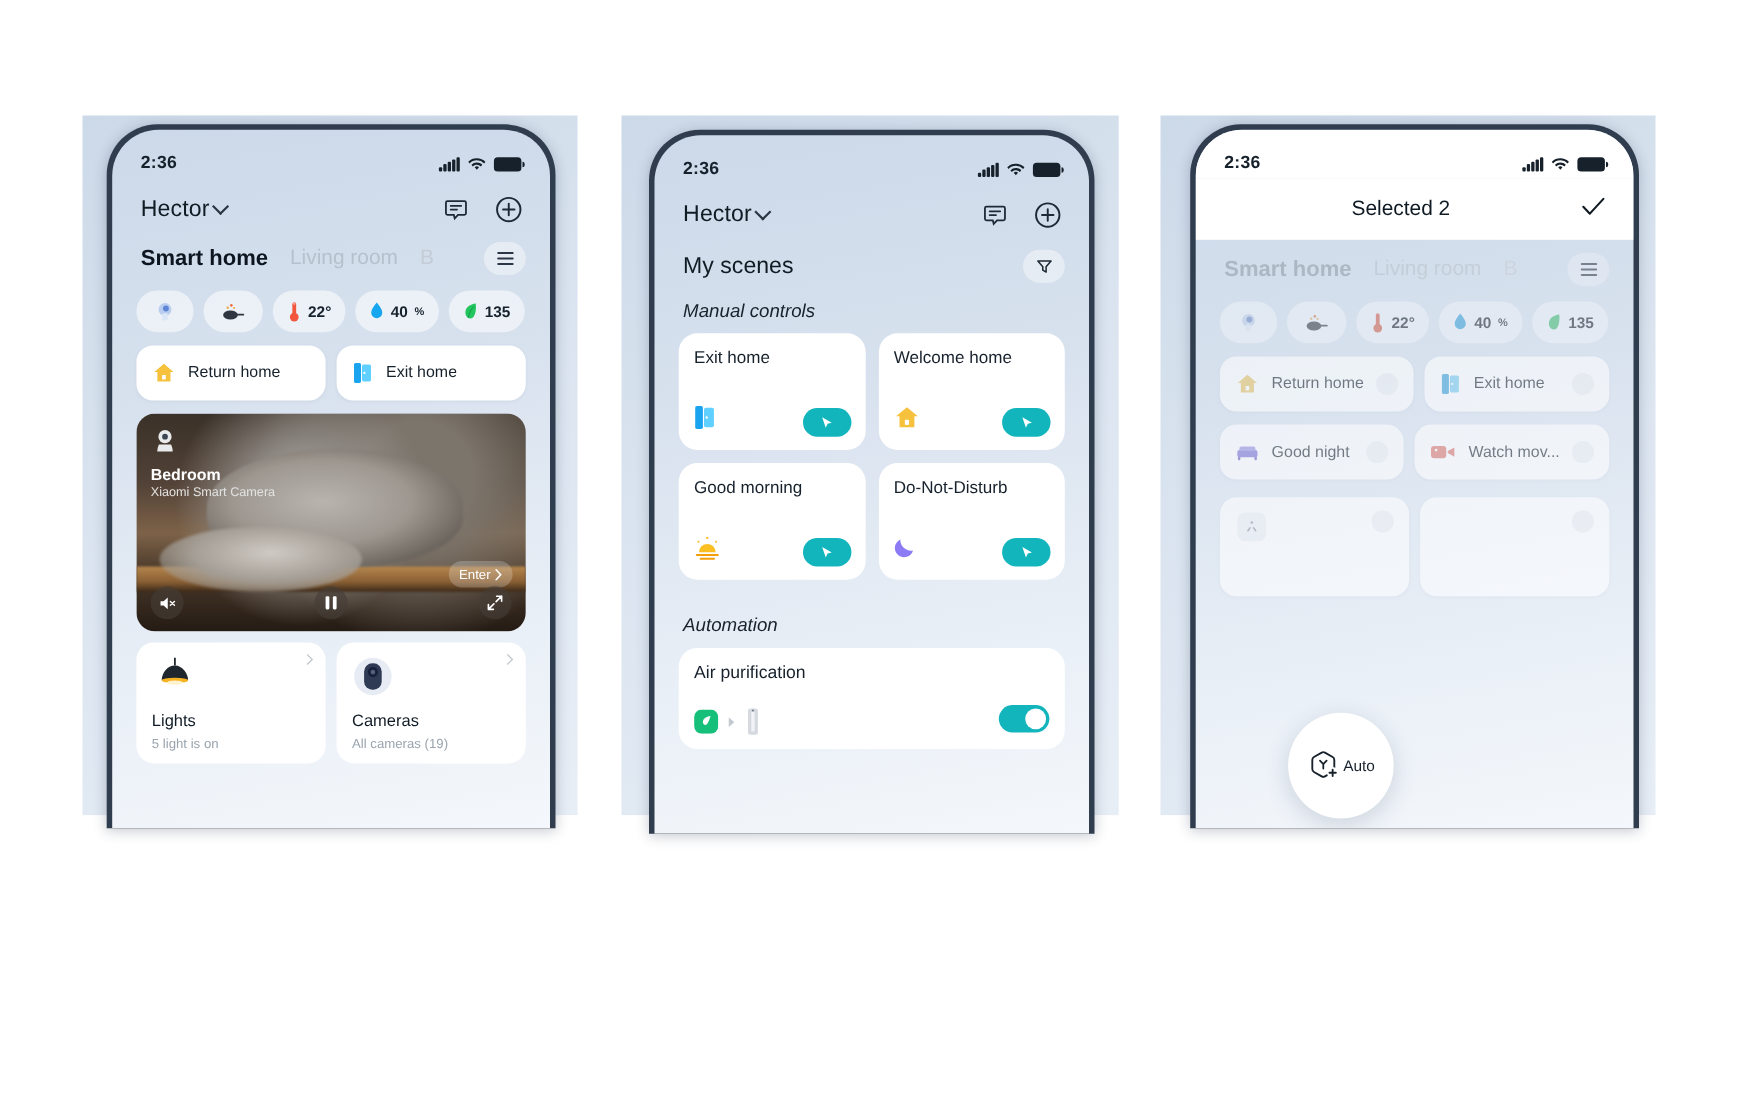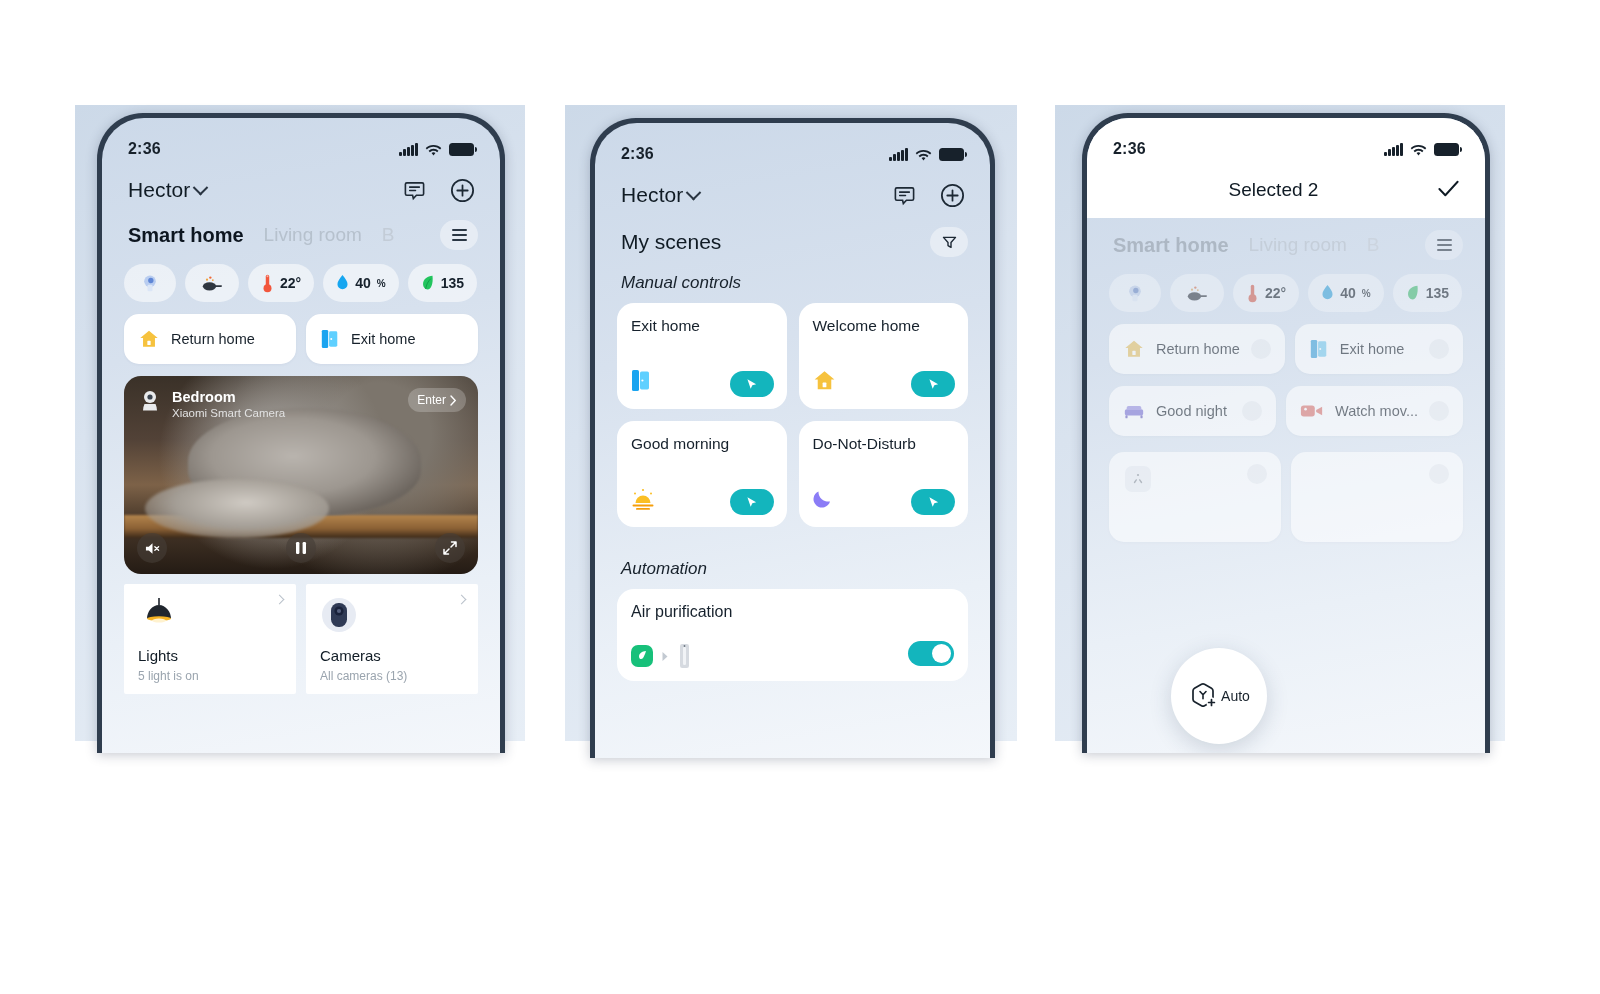--- a/index.html
+++ b/index.html
@@ -121,37 +121,37 @@
     position:absolute; left: 6%; top: 52%; width: 52%; height: 30%;
     background: radial-gradient(ellipse at 55% 40%, #cfcac3 0%, #a39d95 50%, rgba(90,82,74,0) 100%);
     border-radius: 50%;
     filter: blur(1.5px);
   }
   .tabletop {
     position:absolute; left:0; bottom: 18%; width: 100%; height: 12%;
     background: linear-gradient(180deg, #b4854d 0%, #8a6034 60%, #3c2a19 100%);
     filter: blur(1px);
   }
-  .cam-top { position:absolute; top: 12px; left: 13px; right: 12px; display:flex; align-items:flex-start; gap: 9px; }
+  .cam-top { position:absolute; top: 12px; left: 13px; right: 12px; display:flex; align-items:flex-start; gap: 9px; flex-direction: column; }
   .cam-avatar { width: 26px; height: 26px; border-radius: 6px; display:flex; align-items:center; justify-content:center; flex:none; }
   .cam-txt .t1 { font-size: 14.5px; color:#fff; font-weight: 700; line-height: 1.25; }
   .cam-txt .t2 { font-size: 11.5px; color:#e2e2e2; line-height: 1.3; }
   .enter-pill {
     margin-left:auto; height: 24px; padding: 0 9px; border-radius: 12px;
     background: rgba(255,255,255,.22); color:#fff; font-size: 12px;
-    display:flex; align-items:center; gap:4px; cursor:pointer;
+    display:flex; align-items:center; gap:4px; cursor:pointer;margin-top:45px;
   }
   .cam-bottom { position:absolute; bottom: 11px; left: 13px; right: 13px; display:flex; align-items:center; }
   .cbtn { width: 30px; height: 30px; border-radius: 50%; background: rgba(70,62,55,.62);
           display:flex; align-items:center; justify-content:center; cursor:pointer; }
   .cbtn.mid { margin: 0 auto; }
 
   
   .tilerow { display:flex; gap: 10px; padding: 10px 22px 0 22px; }
-  .tile { flex:1; height: 110px; background:#fff; border-radius: 2px; padding: 12px 14px; position: relative; cursor:pointer; }
+  .tile { flex:1; height: 110px; background:#fff; border-radius: 16px; padding: 12px 14px; position: relative; cursor:pointer; }
   .tile .chev { position:absolute; right: 13px; top: 12px; width: 7px; height: 7px;
                 border-right: 1.8px solid #b9c1ca; border-top: 1.8px solid #b9c1ca; transform: rotate(45deg); }
   .tile .tt { position:absolute; left: 14px; bottom: 30px; font-size: 15px; color:#111c26; font-weight: 400;}
   .tile .ts { position:absolute; left: 14px; bottom: 11px; font-size: 12px; color:#9aa4ae; }
 
   
   .sechdr { display:flex; align-items:center; padding: 18px 22px 0 26px; }
   .sechdr .h { font-size: 21px; color:#101b24; }
   .filt { margin-left:auto; width: 38px; height: 30px; border-radius: 15px; background: rgba(255,255,255,.42);
           display:flex; align-items:center; justify-content:center; cursor:pointer; }
@@ -358,21 +358,21 @@
         </div>
         <div class="tile">
           <span class="chev"></span>
           <svg width="38" height="38" viewBox="0 0 38 38">
               <circle cx="19" cy="19" r="17" fill="#e7ebf3"></circle>
               <rect x="11" y="7" width="16" height="24" rx="7.5" fill="#2f3a55"></rect>
               <circle cx="19" cy="15" r="4.6" fill="#18213a"></circle>
               <circle cx="19" cy="15" r="2.1" fill="#55607e"></circle>
             </svg>
           <span class="tt">Cameras</span>
-          <span class="ts">All cameras (13)</span>
+          <span class="ts">All cameras (19)</span>
         </div>
       </div>
 
     </div>
   </div>
 
   <div class="panel p2"></div>
   <div class="phone f2">
     <div class="screen">
 

